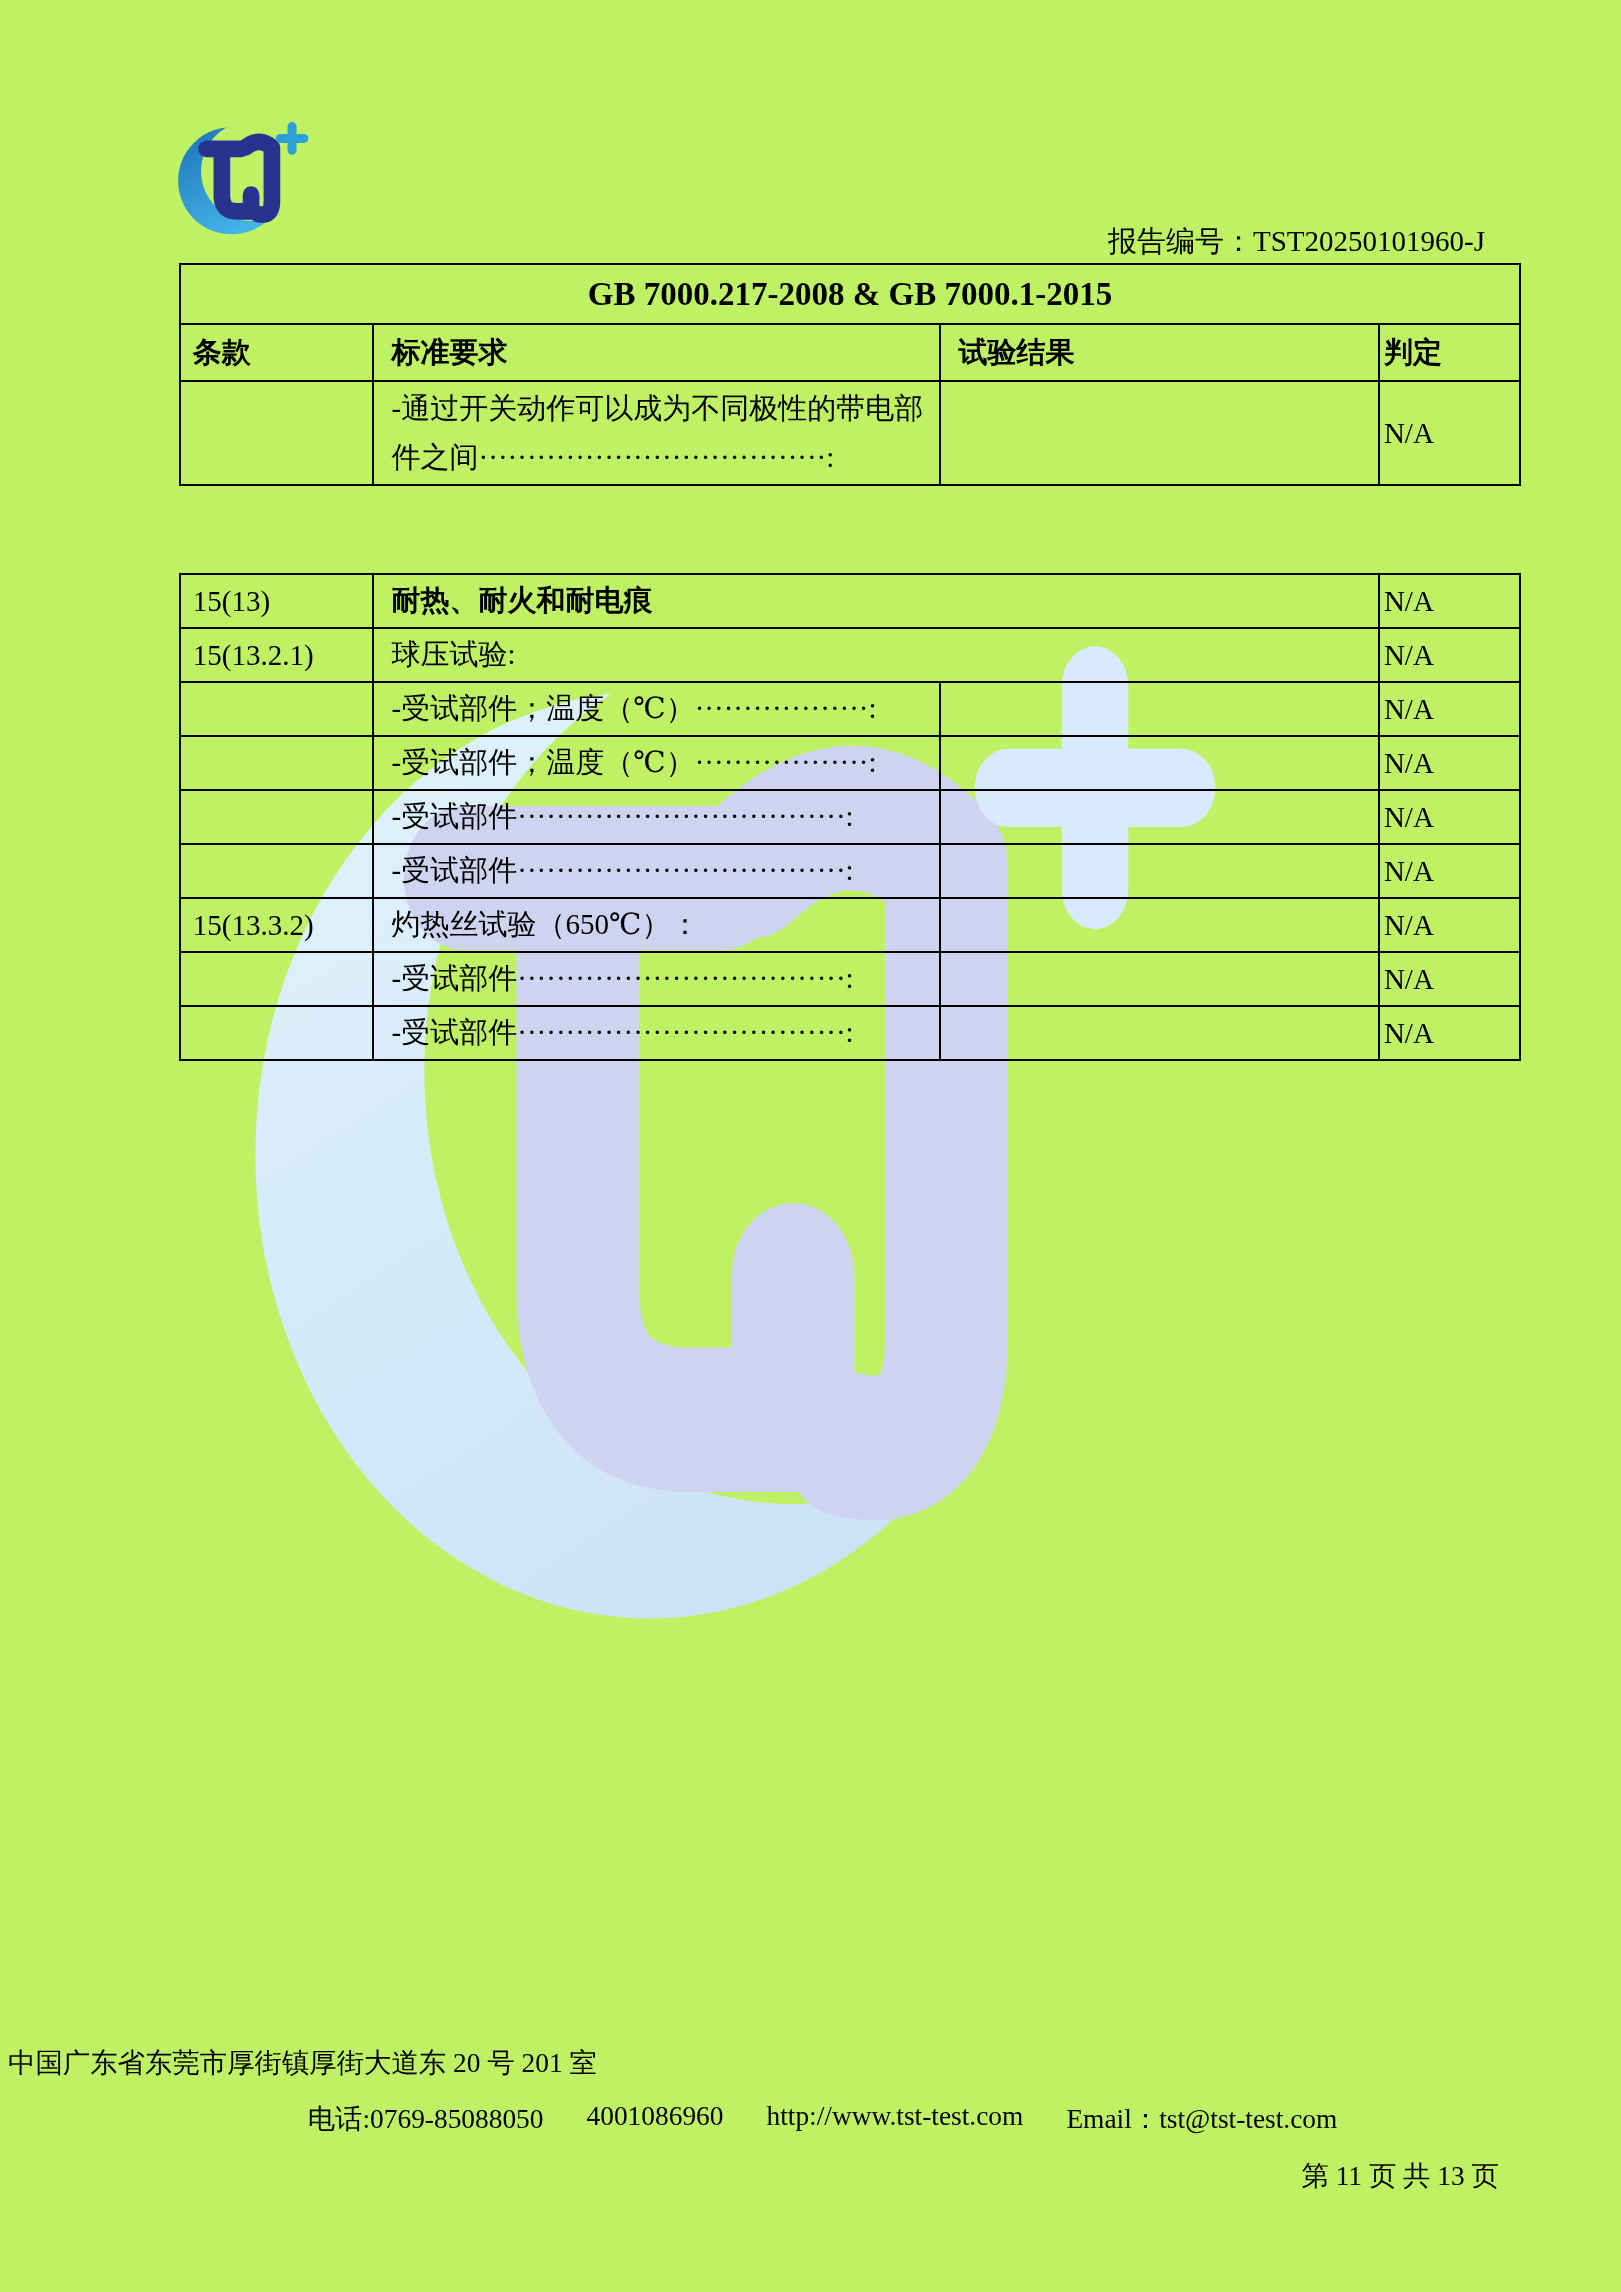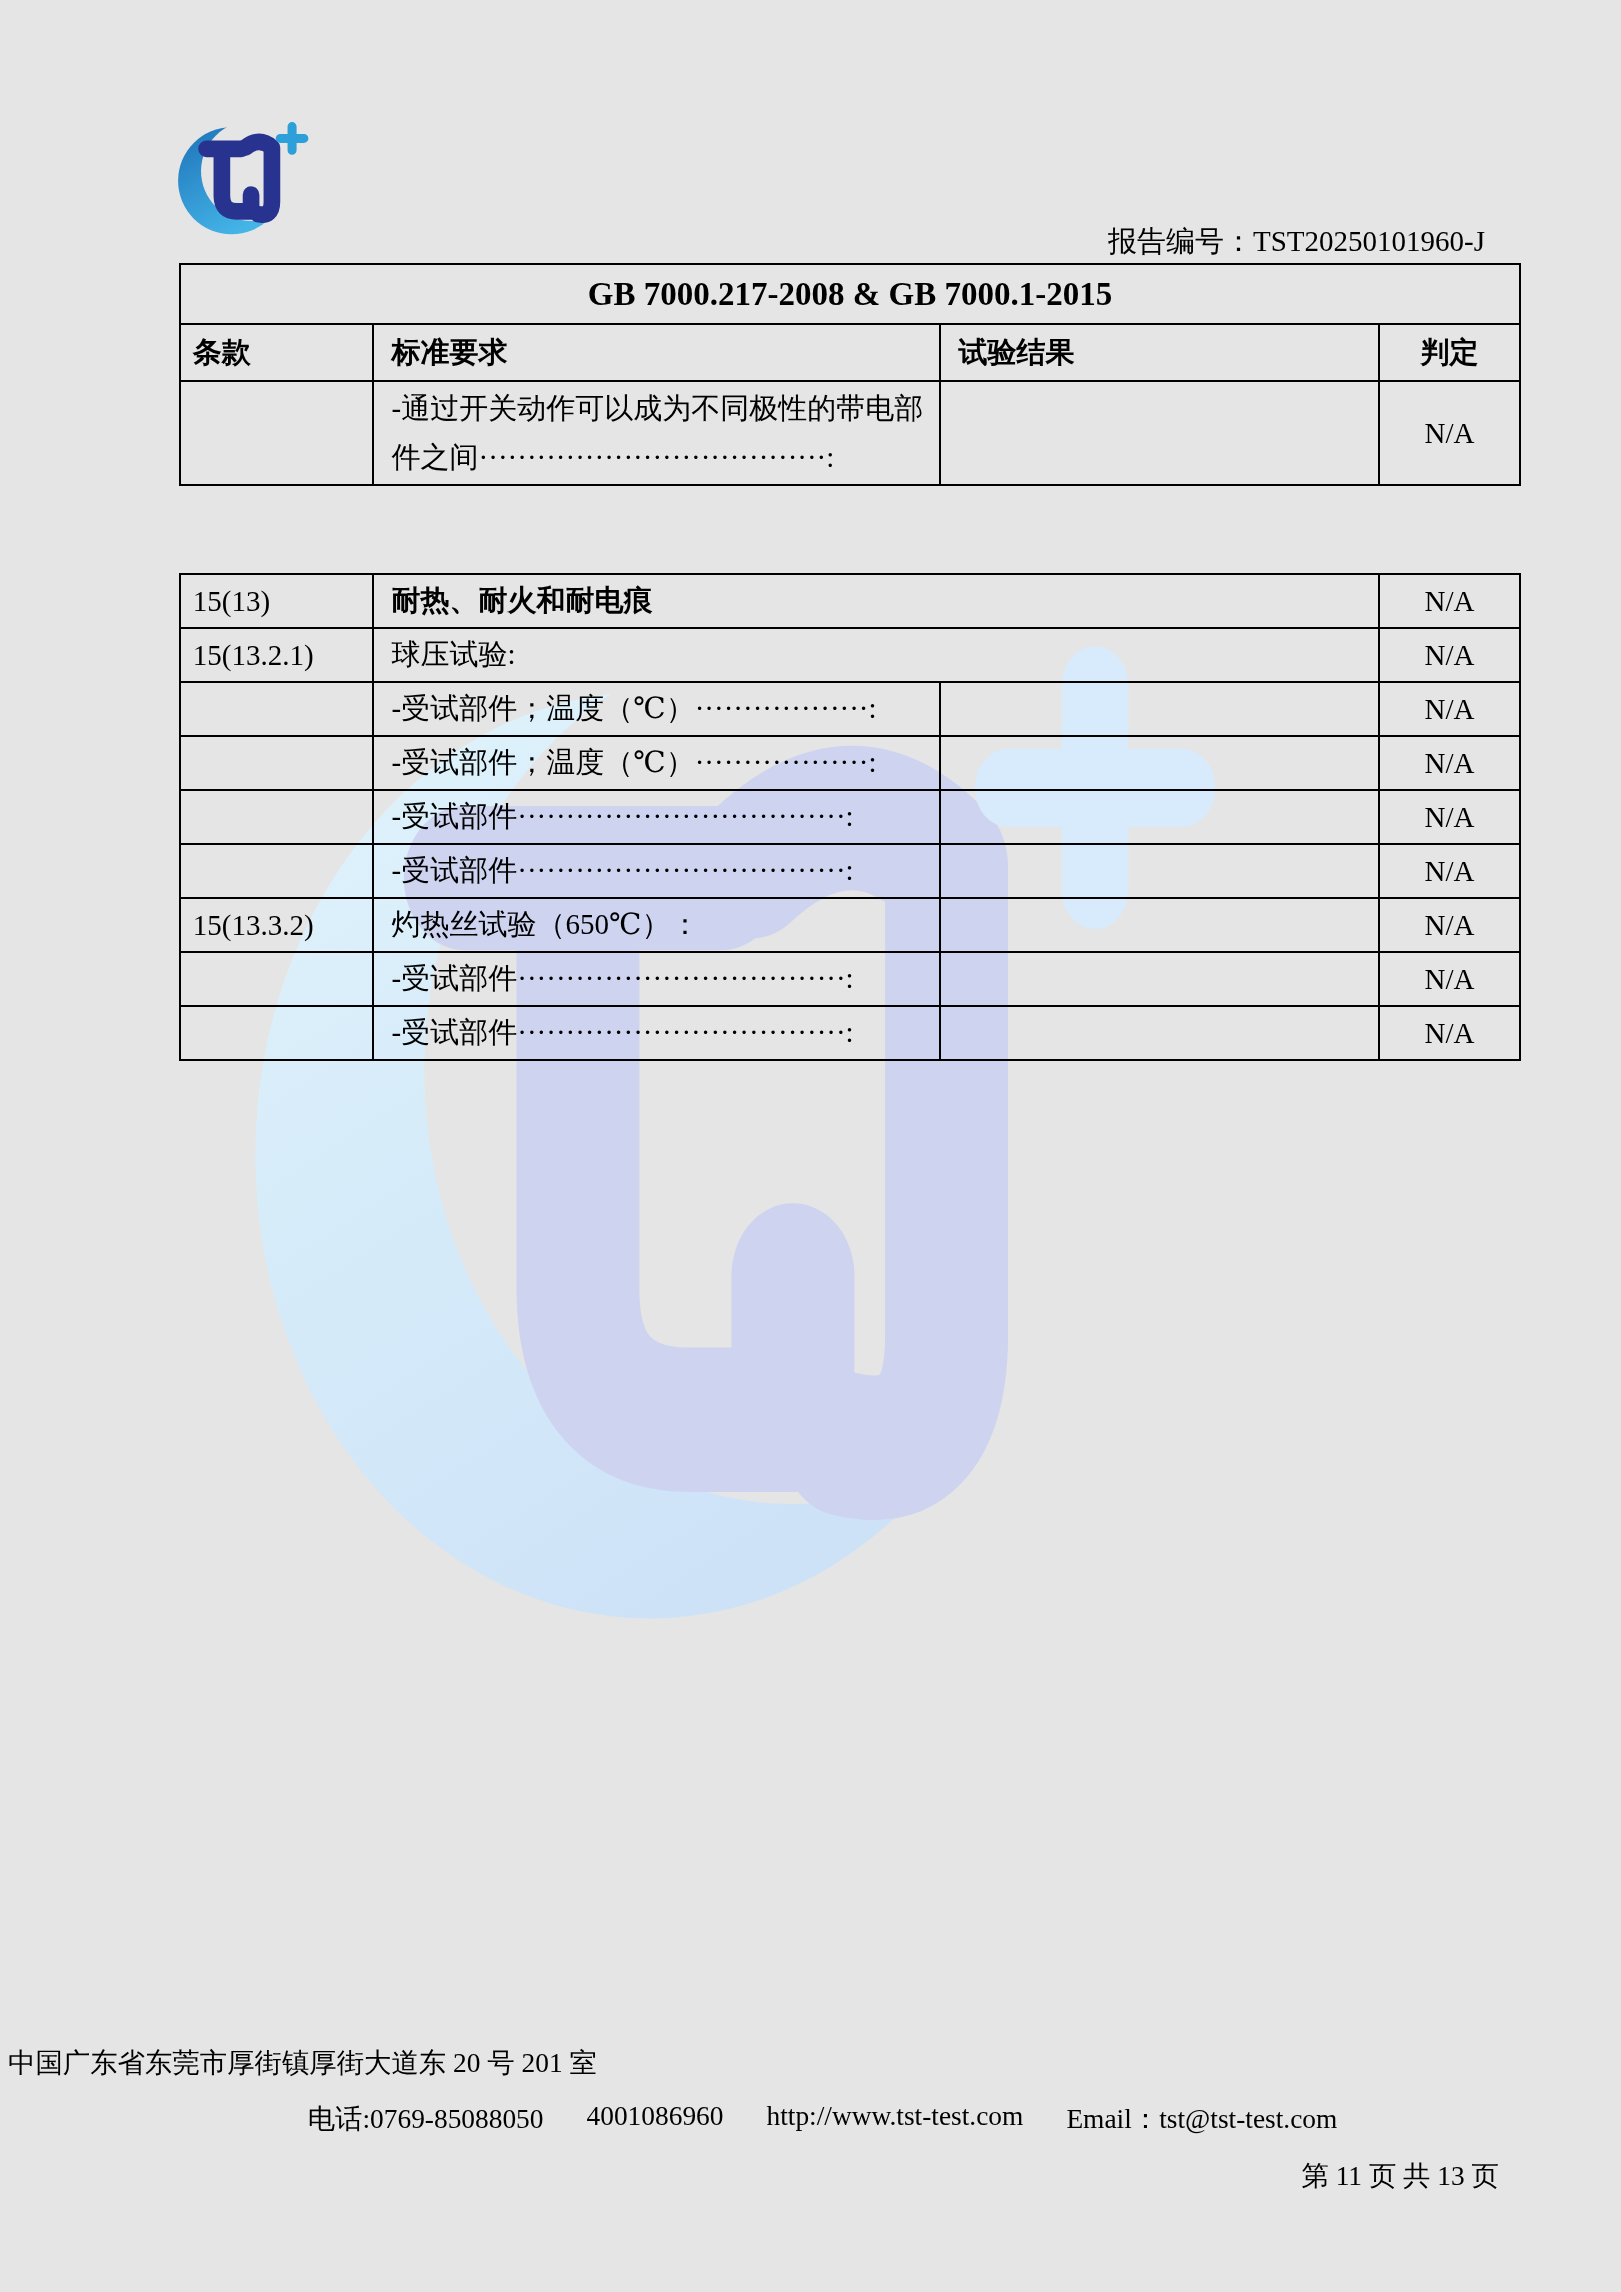--- a/index.html
+++ b/index.html
@@ -2,21 +2,21 @@
 <html style="--logo_grad_a: #1d72b8; --logo_grad_b: #45b5e8; --logo_navy: #283390; --logo_plus: #2d9fd9; --wm_grad_a: #dff4fb; --wm_grad_b: #cde2f7; --wm_letters: #ced3f0; --wm_plus: #d8ebfc; --border: #000000; --text: #000000;"><head>
 <meta charset="utf-8">
 <style>
   :root{
     --logo_grad_a:#1d72b8; --logo_grad_b:#45b5e8; --logo_navy:#283390; --logo_plus:#2d9fd9;
     --wm_grad_a:#dff4fb; --wm_grad_b:#cde2f7; --wm_letters:#ced3f0; --wm_plus:#d8ebfc;
     --border:#000000; --text:#000000;
   }
   html,body{margin:0;padding:0;background:#888;}
   .page{
-    position:relative; width:1621px; height:2293px; background:#e5e5e5; overflow:hidden;
+    position:relative; width:1621px; height:2293px; background:#bef264; overflow:hidden;
     font-family:"Liberation Serif","DejaVu Serif",serif; color:var(--text);
     margin:0 auto;
   }
   
   .watermark{position:absolute; left:240px; top:529px; width:1024px; height:1264px; z-index:0;}
   
   .logo{position:absolute; left:176px; top:108px; width:139px; height:147px; z-index:2;}
   .report-no{position:absolute; top:222px; right:136px; font-size:29px; z-index:2; white-space:nowrap;}
   
   table.report{
@@ -37,21 +37,21 @@
     border-radius:14px;
   }
   .head-row td{
     font-family:"Liberation Sans","DejaVu Sans",sans-serif;
     font-weight:bold; height:55px;
   }
   .t1 tbody tr:nth-child(1) td{height:102px;}
   .t1 tbody tr:nth-child(2) td{height:62px;}
   .t2 tbody td{height:52px;}
   td.clause{padding-left:11.8px;}
-  td.verdict{text-align:center; padding:0 3.9px;}
+  td.verdict{padding:0 3.9px;}
   td.req{line-height:1.7;}
   td.req.hd{font-family:Liberation Sans, sans-serif; font-weight:bold;}
   
   .footer-addr{
     position:absolute; left:0; right:0; top:2045px; text-align:left;
     font-size:27.4px; z-index:1;margin-left:8px;
   }
   .footer-contacts{
     position:absolute; left:0; right:0; top:2101px; z-index:1;
     display:flex; justify-content:center; gap:43px; font-size:27.4px; white-space:nowrap;margin-left:24px;

